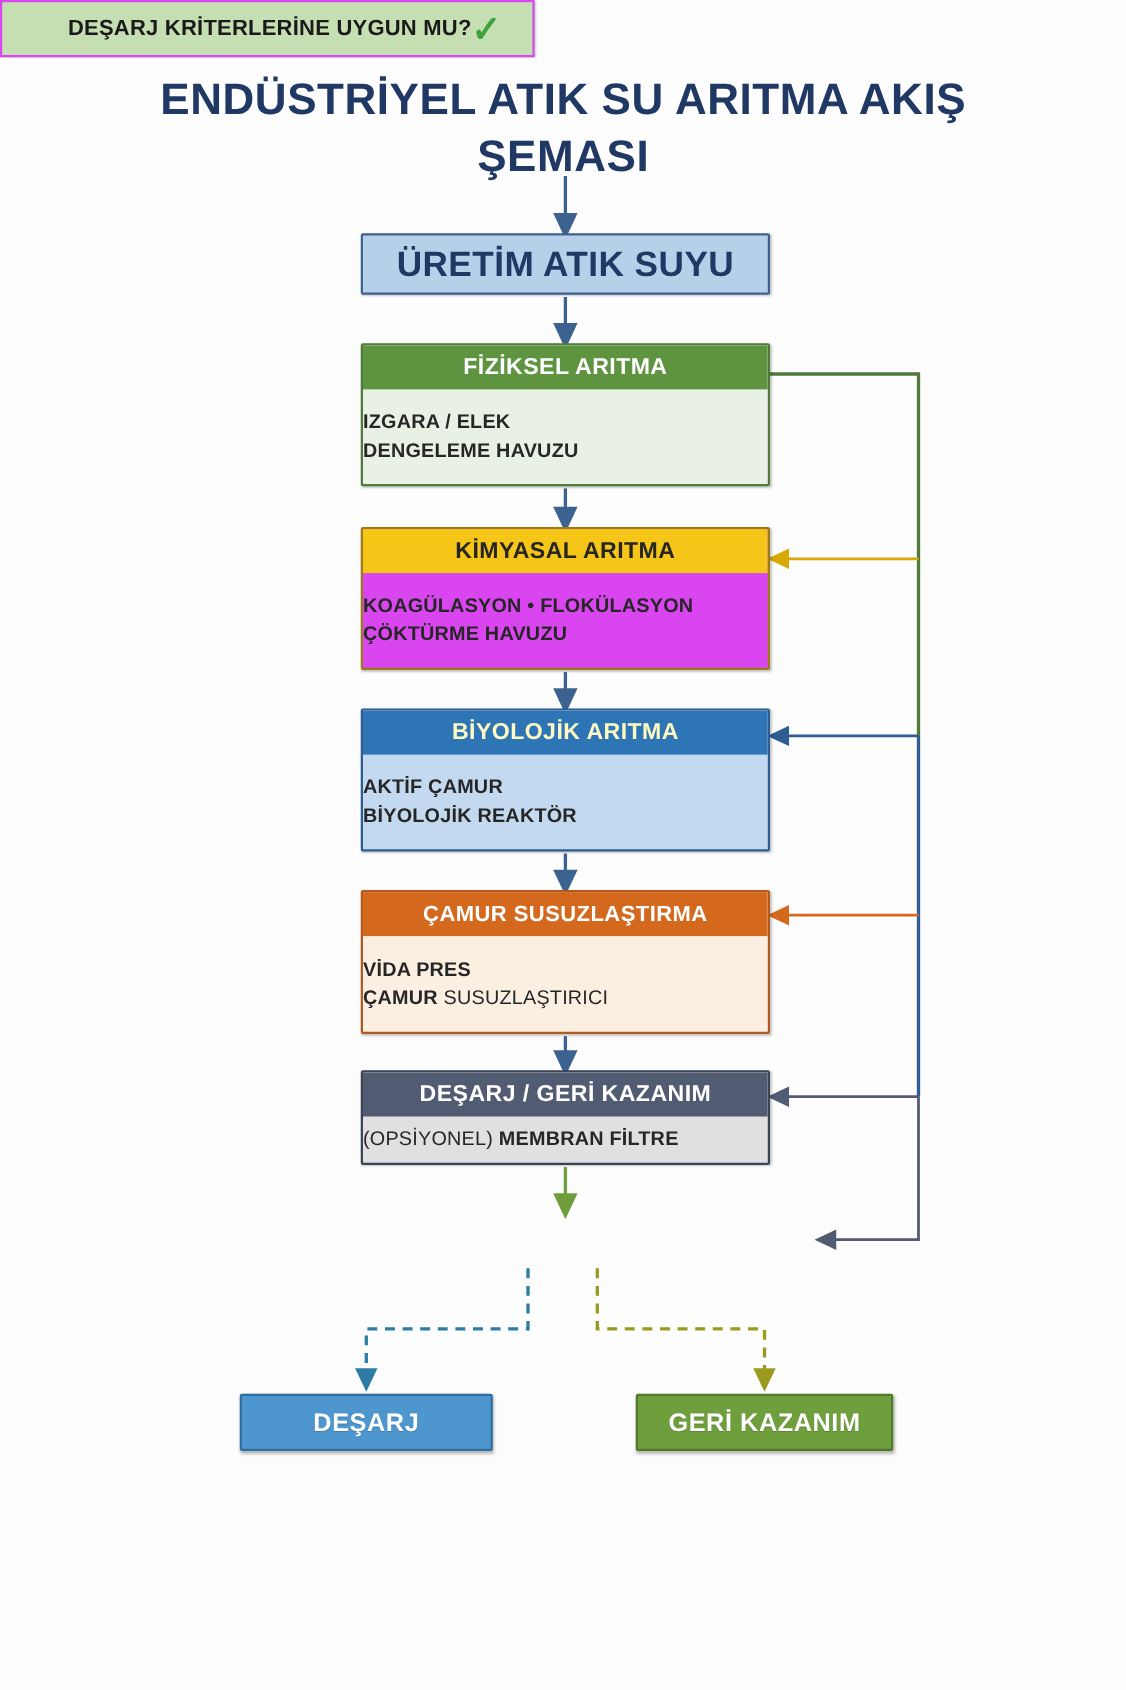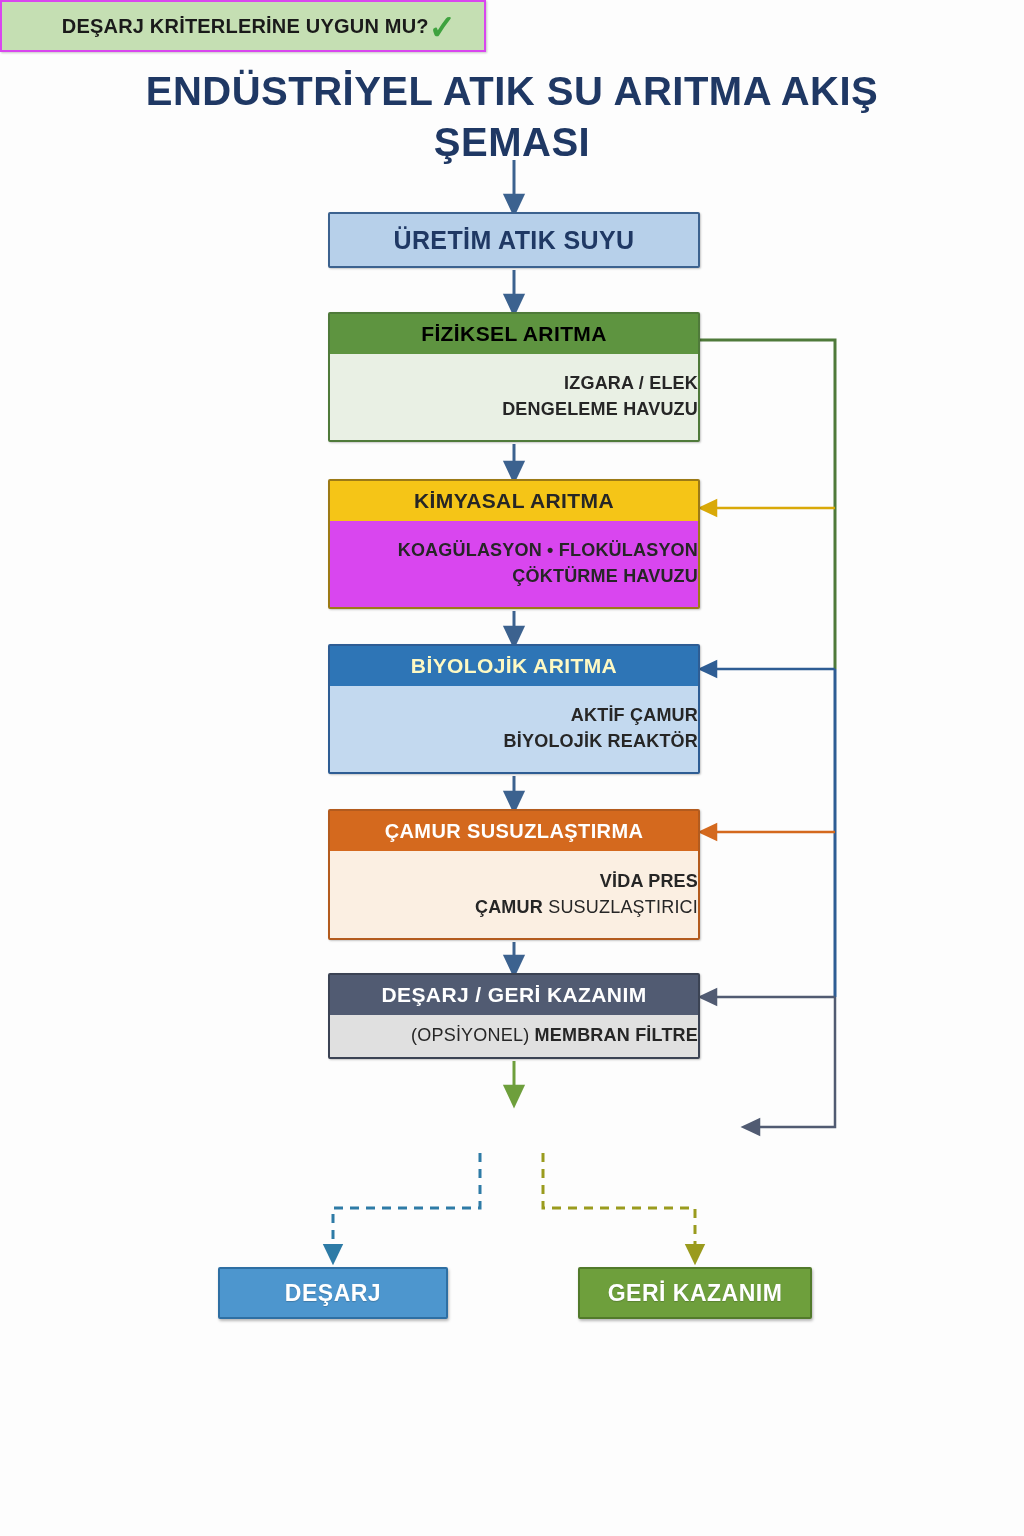--- a/index.html
+++ b/index.html
@@ -60,53 +60,53 @@
     display: flex;
     align-items: center;
     justify-content: center;
   }
   .node .body {
     box-sizing: border-box;
     width: 100%;
     text-align: center;
     display: flex;
     flex-direction: column;
-    align-items: flex-end;
+    align-items: flex-start;
     justify-content: center;
   }
   .node .body .ln {
     white-space: nowrap;
     letter-spacing: 0.2px;
   }
 
   
   #n-uretim {
     left: 328px; top: 212px; width: 372px; height: 56px;
     background: #B7D0EA;
     border: 2px solid #3C628F;
     box-shadow: 1px 1px 2px rgba(0,0,0,0.22);
   }
   #n-uretim .hdr {
     height: 100%;
     color: #1F3864;
-    font-size: 25px;
+    font-size: 32px;
   }
 
   
   .stage { box-shadow: 1px 1px 2px rgba(0,0,0,0.22); }
   .stage .hdr { height: 40px; font-size: 21px; }
   .stage .body { font-size: 18px; color: #262626; font-weight: bold; }
   .stage .body .ln { line-height: 1.44; }
 
   #n-fiziksel {
     left: 328px; top: 312px; width: 372px; height: 130px;
     background: #E9F0E4;
     border: 2px solid #4F7A3A;
   }
-  #n-fiziksel .hdr { background: #5E9440; color: #000000; }
+  #n-fiziksel .hdr { background: #5E9440; color: #ffffff; }
   #n-fiziksel .body { height: 86px; }
   #n-fiziksel .body .ln { font-weight: bold; }
 
   #n-kimyasal {
     left: 328px; top: 479px; width: 372px; height: 130px;
     background: #d946ef;
     border: 2px solid #9C7A16;
   }
   #n-kimyasal .hdr { background: #F5C517; color: #262626; }
   #n-kimyasal .body { height: 86px; }

